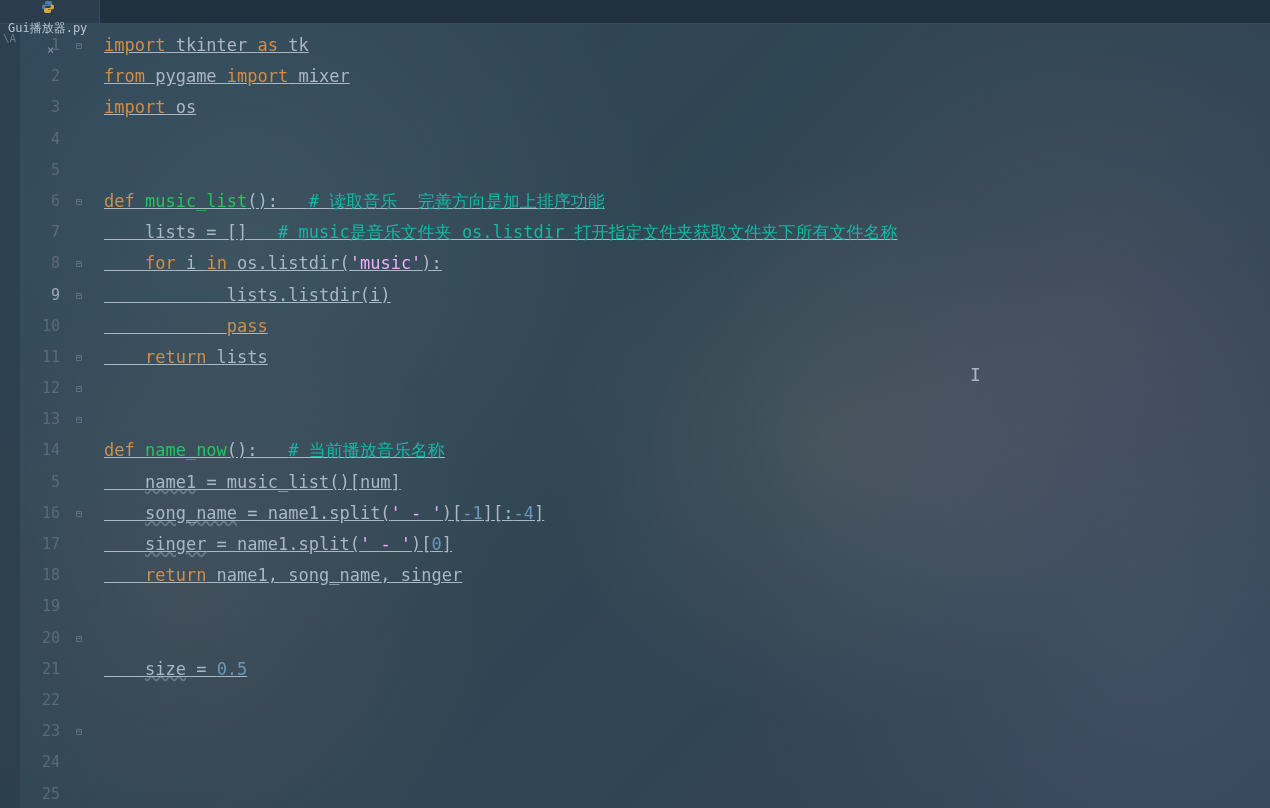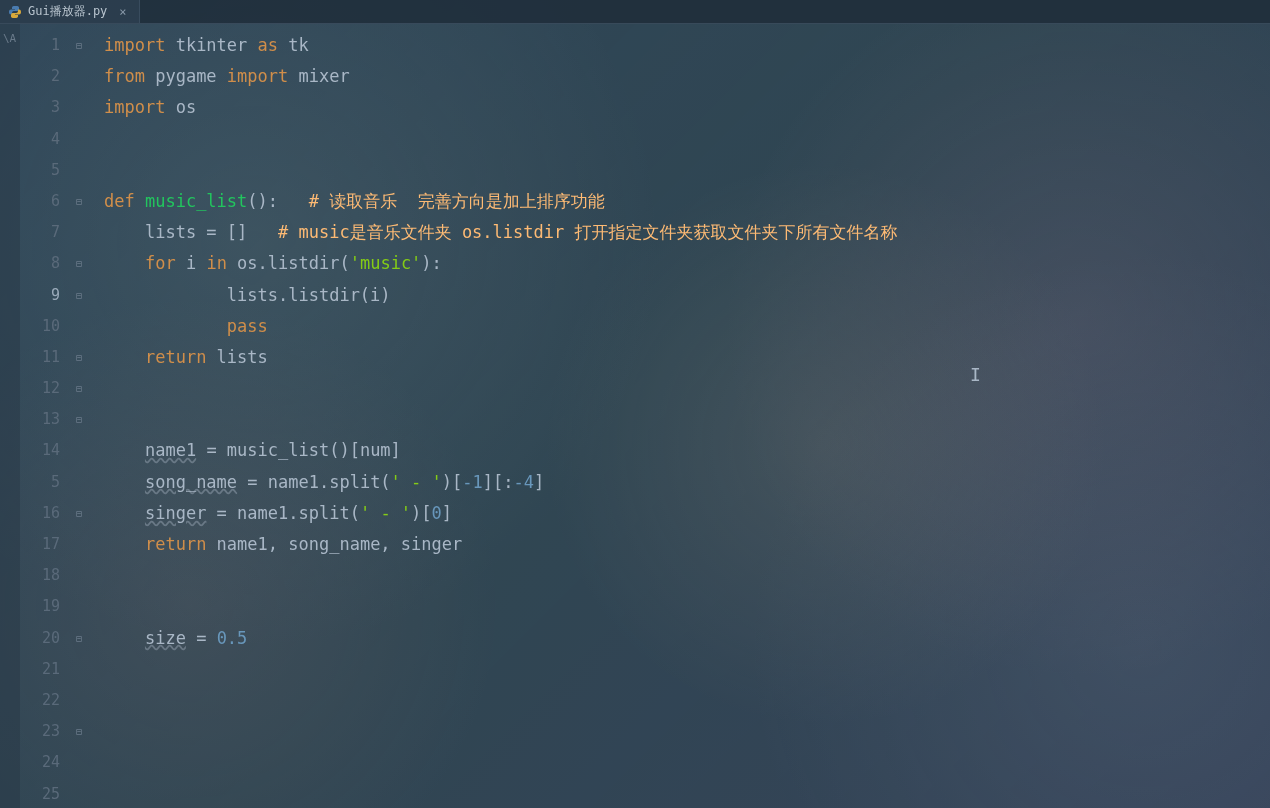--- a/index.html
+++ b/index.html
@@ -37,20 +37,21 @@
 .tab {
   height: 100%;
   display: flex;
   align-items: center;
   padding: 0 12px 0 8px;
   gap: 6px;
   background: rgba(50,70,88,0.6);
   font-size: 12px;
   color: #b8c4ce;
   border-right: 1px solid rgba(80,100,120,0.4);
+  flex-direction: column;
 }
 .tab .py-icon {
   width: 14px;
   height: 14px;
   display: inline-flex;
   align-items: center;
   justify-content: center;
   font-size: 10px;
 }
 .editor-area {
@@ -96,29 +97,30 @@
   padding-top: 6px;
   font-size: 17px;
   position: relative;
 }
 .code-line {
   height: 31.2px;
   line-height: 31.2px;
   white-space: pre;
   color: #a9b7c6;
   padding-left: 14px;
+  text-decoration: underline;
 }
 .code-line.current-line {
   background: rgba(50,70,90,0.35);
 }
 .kw { color: #d08e4a; }
 .fn { color: #22c55e; }
-.str { color: #84cc16; }
+.str { color: #f0abfc; }
 .num { color: #6897bb; }
-.cm { color: #fdba74; }
+.cm { color: #14b8a6; }
 .op { color: #a9b7c6; }
 .und { text-decoration: underline; text-decoration-color: rgba(169,183,198,0.4); text-decoration-style: wavy; }
 .cursor-mark {
   position: absolute;
   top: 340px;
   left: 880px;
   color: #a9b7c6;
   font-size: 18px;
 }
 </style>
@@ -206,20 +208,21 @@
       <div class="code-line"></div>
       <div class="code-line"></div>
       <div class="code-line"><span class="kw">def </span><span class="fn">music_list</span><span class="op">():   </span><span class="cm"># 读取音乐  完善方向是加上排序功能</span></div>
       <div class="code-line"><span class="op">    lists = []   </span><span class="cm"># music是音乐文件夹 os.listdir 打开指定文件夹获取文件夹下所有文件名称</span></div>
       <div class="code-line"><span class="op">    </span><span class="kw">for</span><span class="op"> i </span><span class="kw">in</span><span class="op"> os.listdir(</span><span class="str">'music'</span><span class="op">):</span></div>
       <div class="code-line"><span class="op">            lists.listdir(i)</span></div>
       <div class="code-line"><span class="op">            </span><span class="kw">pass</span></div>
       <div class="code-line"><span class="op">    </span><span class="kw">return</span><span class="op"> lists</span></div>
       <div class="code-line"></div>
       <div class="code-line"></div>
+      <div class="code-line"><span class="kw">def </span><span class="fn">name_now</span><span class="op">():   </span><span class="cm"># 当前播放音乐名称</span></div>
       <div class="code-line"><span class="op">    </span><span class="und">name1</span><span class="op"> = music_list()[num]</span></div>
       <div class="code-line"><span class="op">    </span><span class="und">song_name</span><span class="op"> = name1.split(</span><span class="str">' - '</span><span class="op">)[</span><span class="num">-1</span><span class="op">][:</span><span class="num">-4</span><span class="op">]</span></div>
       <div class="code-line"><span class="op">    </span><span class="und">singer</span><span class="op"> = name1.split(</span><span class="str">' - '</span><span class="op">)[</span><span class="num">0</span><span class="op">]</span></div>
       <div class="code-line"><span class="op">    </span><span class="kw">return</span><span class="op"> name1, song_name, singer</span></div>
       <div class="code-line"></div>
       <div class="code-line"></div>
       <div class="code-line"><span class="op">    </span><span class="und">size</span><span class="op"> = </span><span class="num">0.5</span></div>
     </div>
 </div>
 

